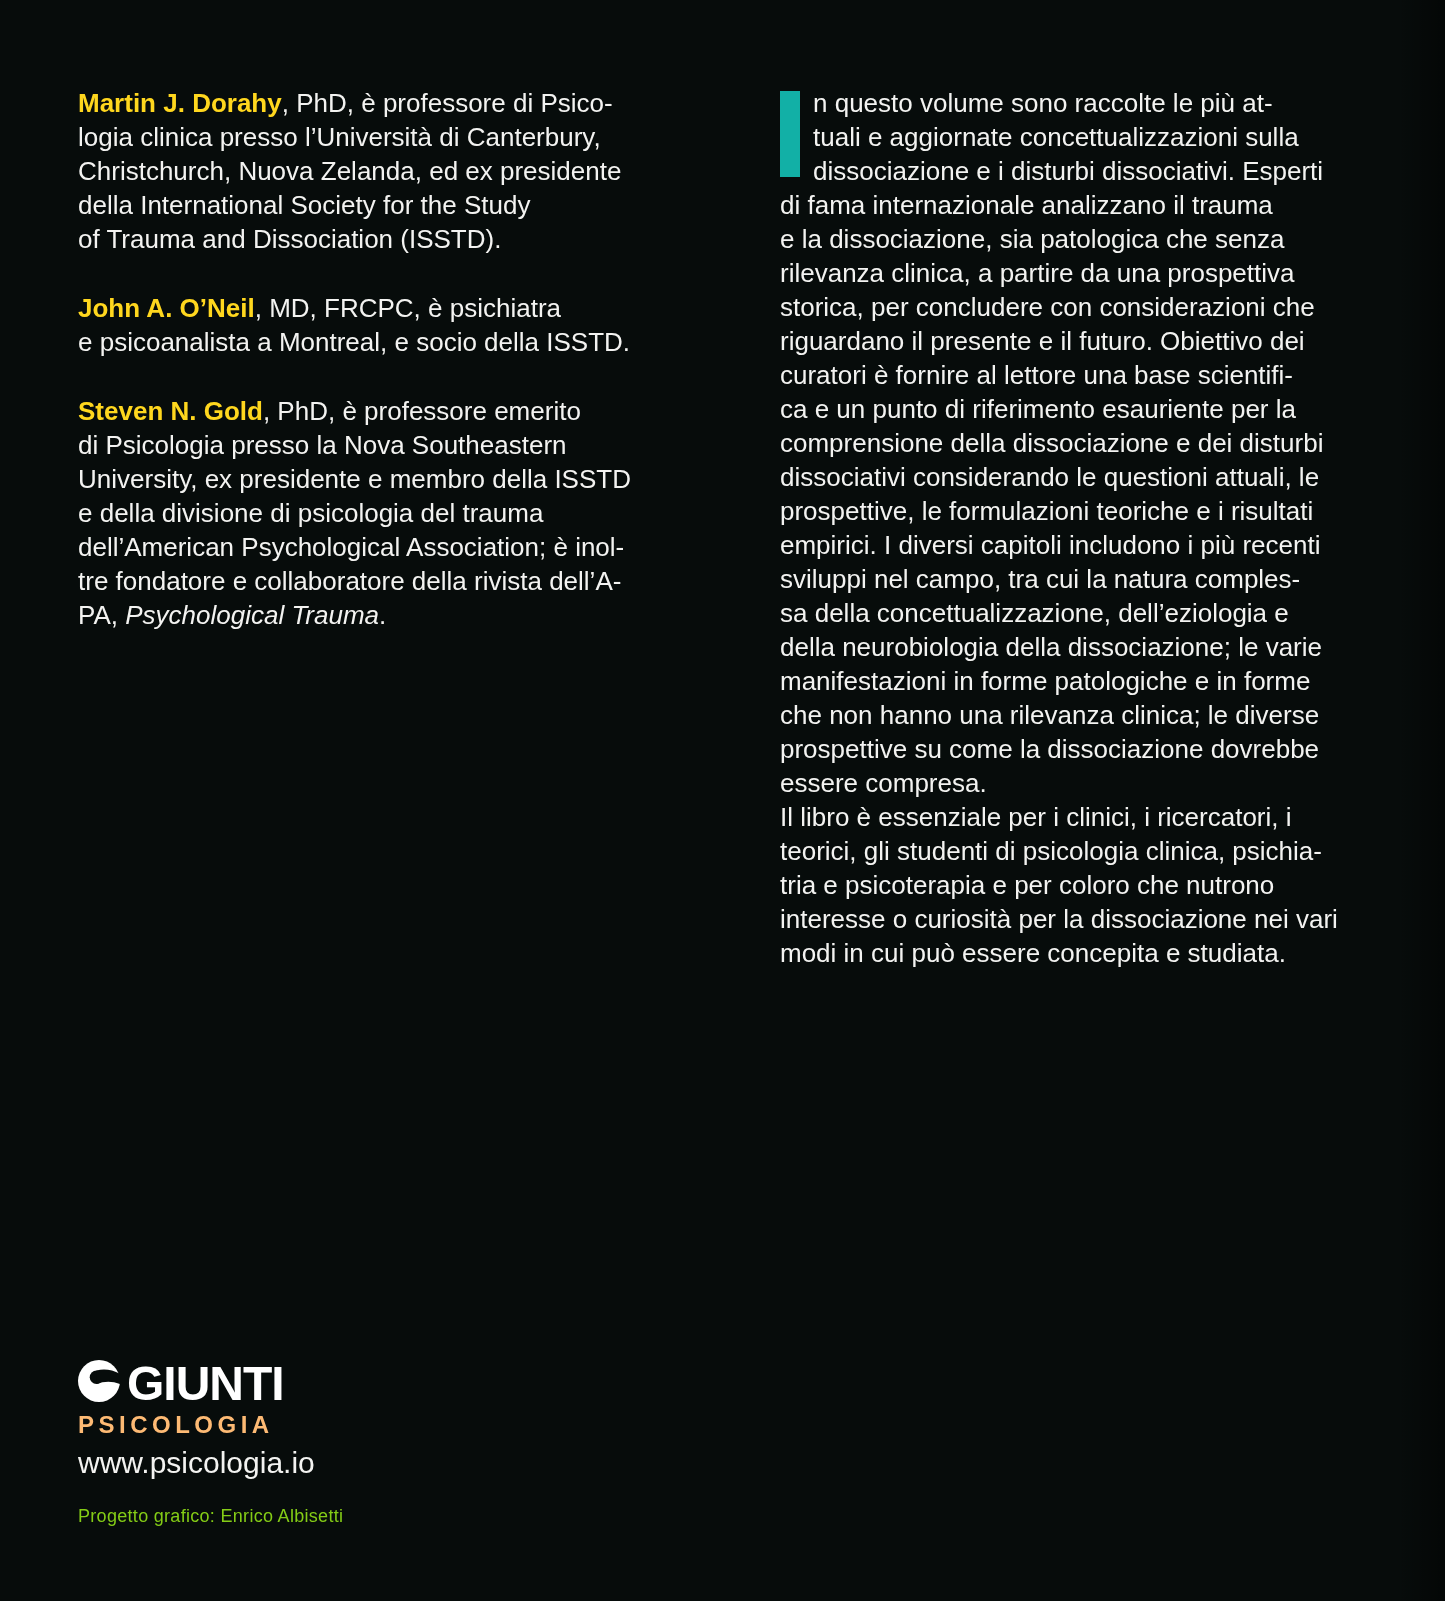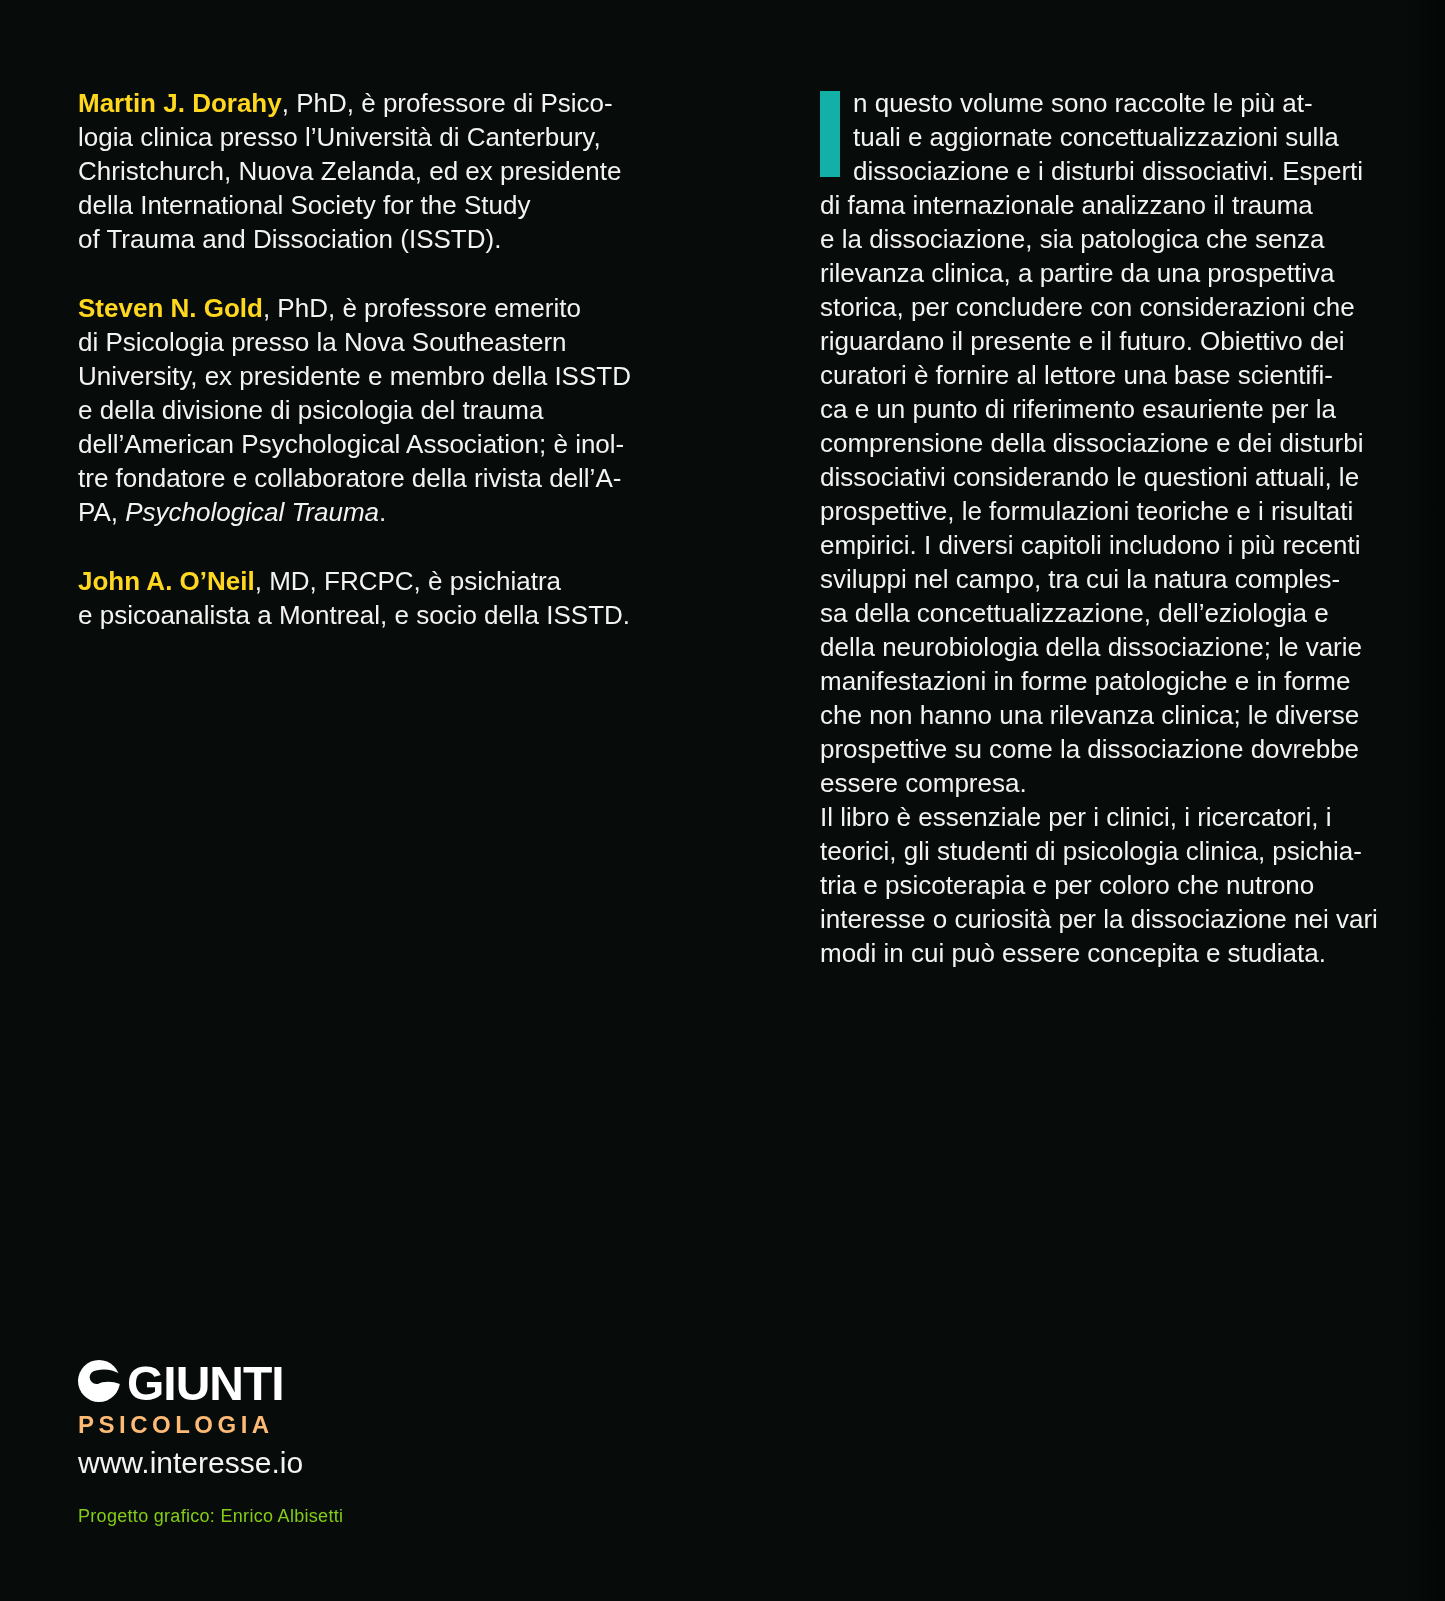--- a/index.html
+++ b/index.html
@@ -19,21 +19,21 @@
   .left-col {
     position: absolute; left: 78px; top: 86px; width: 600px;
     font-size: 26px; line-height: 34px;
   }
   .bio { margin: 0 0 35px 0; }
   .bio span, .bio em { white-space: pre-line; margin-top: 35px; }
   .bio-name { color: #FFD71E; font-weight: bold; }
   .bio em { font-style: italic; }
   .right-col {
     position: absolute; left: 780px; top: 86px; width: 620px;
-    font-size: 26px; line-height: 34px; margin-left: 40px;
+    font-size: 26px; line-height: 34px;
   }
   .dropcap-bar {
     float: left; width: 20px; height: 86px;
     background: #12B0A6;
     margin: 5px 13px 8px 0;
   }
   .flap-text { white-space: pre-line; }
   .logo-block { position: absolute; left: 78px; top: 1360px; }
   .logo-row { display: flex; align-items: flex-start; gap: 7px; }
   .g-mark { width: 42px; height: 42px; display: block; }
@@ -55,29 +55,29 @@
 </style>
 </head>
 <body>
 
 <div class="left-col">
   <p class="bio"><span class="bio-name">Martin J. Dorahy</span><span>, PhD, è professore di Psico-
 logia clinica presso l’Università di Canterbury,
 Christchurch, Nuova Zelanda, ed ex presidente
 della International Society for the Study
 of Trauma and Dissociation (ISSTD).</span></p>
+  <p class="bio"><span class="bio-name">John A. O’Neil</span><span>, MD, FRCPC, è psichiatra
+e psicoanalista a Montreal, e socio della ISSTD.</span></p>
   <p class="bio"><span class="bio-name">Steven N. Gold</span><span>, PhD, è professore emerito
 di Psicologia presso la Nova Southeastern
 University, ex presidente e membro della ISSTD
 e della divisione di psicologia del trauma
 dell’American Psychological Association; è inol-
 tre fondatore e collaboratore della rivista dell’A-
 PA, </span><em>Psychological Trauma</em><span>.</span></p>
-  <p class="bio"><span class="bio-name">John A. O’Neil</span><span>, MD, FRCPC, è psichiatra
-e psicoanalista a Montreal, e socio della ISSTD.</span></p>
 </div>
 
 <div class="right-col">
   <div class="dropcap-bar"></div>
   <div class="flap-text">n questo volume sono raccolte le più at-
 tuali e aggiornate concettualizzazioni sulla
 dissociazione e i disturbi dissociativi. Esperti
 di fama internazionale analizzano il trauma
 e la dissociazione, sia patologica che senza
 rilevanza clinica, a partire da una prospettiva
@@ -106,18 +106,18 @@
 <div class="logo-block">
   <div class="logo-row">
     <svg class="g-mark" viewBox="0 0 100 100" aria-hidden="true">
       <circle cx="50" cy="50" r="50" fill="#FFFFFF"></circle>
       <circle cx="44" cy="41" r="16" fill="#070C0B"></circle>
       <path d="M44,25 Q72,18 100,33 L100,57 Q72,47 44,57 Z" fill="#070C0B"></path>
     </svg>
     <div class="brand-name">GIUNTI</div>
   </div>
   <div class="imprint">PSICOLOGIA</div>
-  <div class="site-url">www.interesse.io</div>
+  <div class="site-url">www.psicologia.io</div>
 </div>
 
 <div class="credit">Progetto grafico: Enrico Albisetti</div>
 
 <div class="fold-edge"></div>
 
 </body></html>

